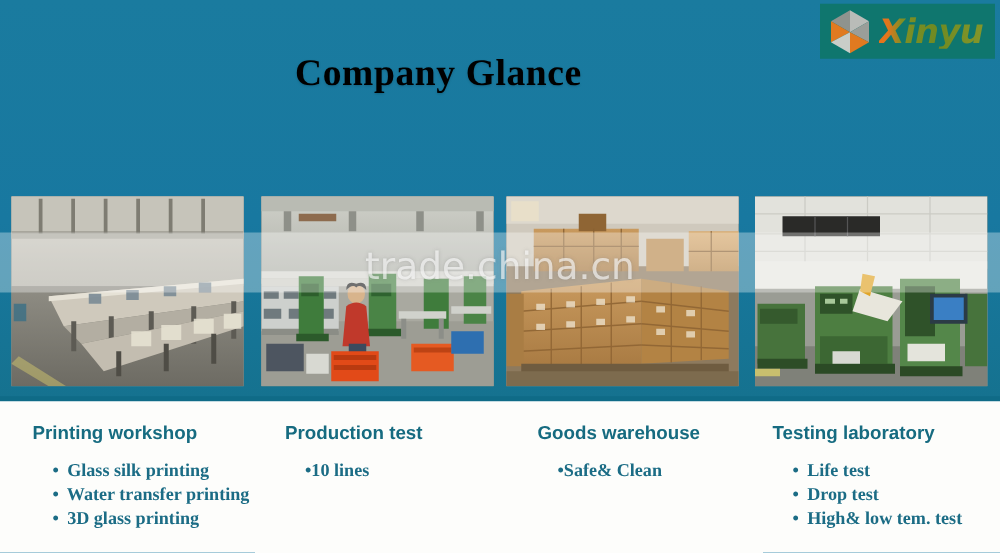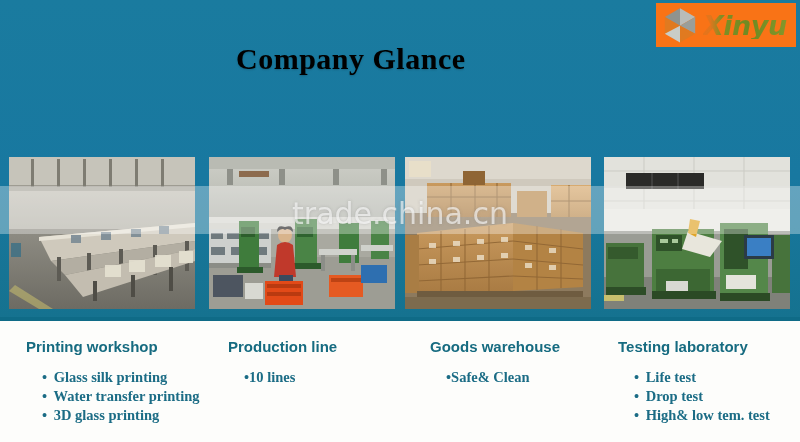--- a/index.html
+++ b/index.html
@@ -30,21 +30,21 @@
     position: absolute;
     left: 0; top: 317px;
     width: 800px; height: 4px;
     background: #0f6b87;
   }
   
   .logo-badge {
     position: absolute;
     left: 656px; top: 3px;
     width: 140px; height: 44px;
-    background: #f97316;
+    background: #0f766e;
     display: flex;
     align-items: center;
     padding-left: 4px;
     box-sizing: border-box;
   }
   .logo-cube { width: 40px; height: 40px; flex: 0 0 40px; }
   .logo-text {
     font-family: "DejaVu Sans", sans-serif;
     font-style: italic;
     font-weight: bold;
@@ -416,21 +416,21 @@
     <div class="col c1">
       <div class="col-head">Printing workshop</div>
       <ul class="col-list">
         <li><span class="bullet">•</span><span> Glass silk printing</span></li>
         <li><span class="bullet">•</span><span> Water transfer printing</span></li>
         <li><span class="bullet">•</span><span> 3D glass printing</span></li>
       </ul>
     </div>
 
     <div class="col c2 tight">
-      <div class="col-head">Production line</div>
+      <div class="col-head">Production test</div>
       <ul class="col-list">
         <li><span class="bullet">•</span><span>10 lines</span></li>
       </ul>
     </div>
 
     <div class="col c4">
       <div class="col-head">Testing laboratory</div>
       <ul class="col-list">
         <li><span class="bullet">•</span><span> Life test</span></li>
         <li><span class="bullet">•</span><span> Drop test</span></li>

